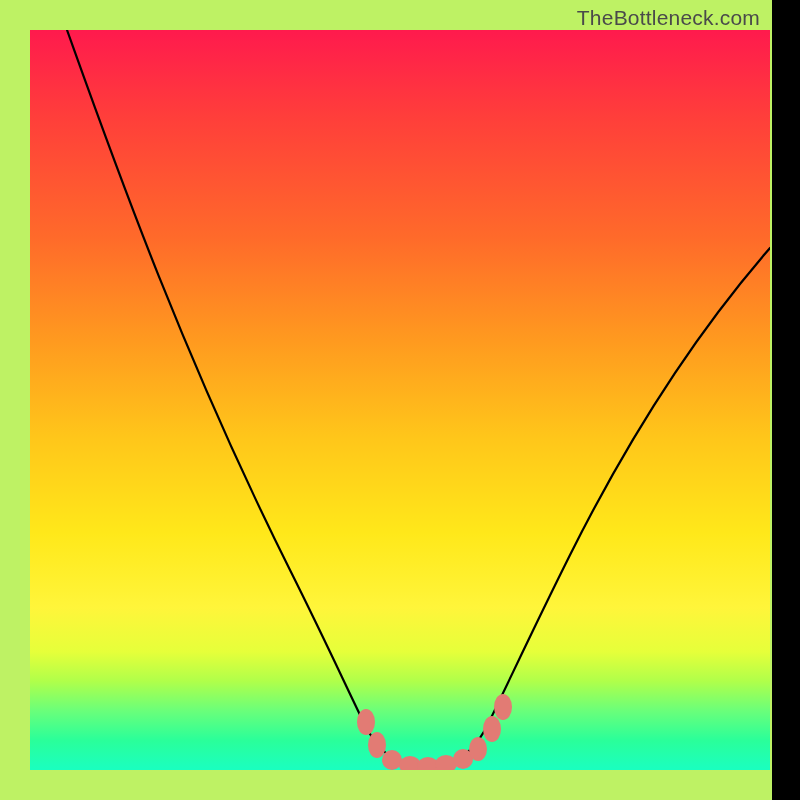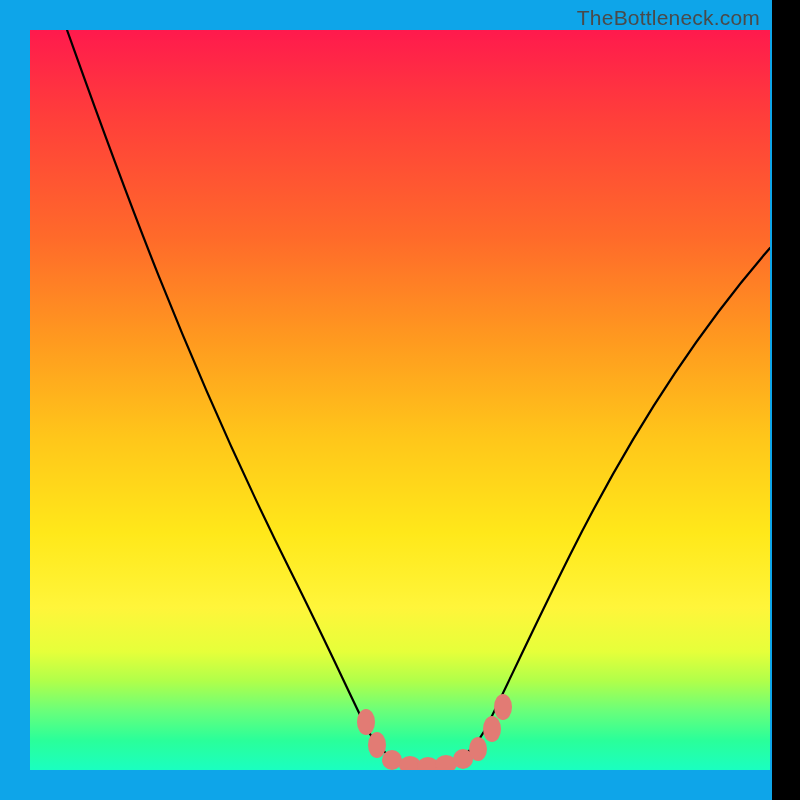--- a/index.html
+++ b/index.html
@@ -8,21 +8,21 @@
     width: 800px;
     height: 800px;
     overflow: hidden;
     background: #000;
     font-family: Arial, Helvetica, sans-serif;
   }
   .frame {
     position: relative;
     width: 772px;
     height: 800px;
-    background: #0ea5e9;
+    background: #bef264;
   }
   .plot-area {
     position: absolute;
     left: 30px;
     top: 30px;
     width: 740px;
     height: 740px;
     
     background: linear-gradient(to bottom,
       #ff1a4d 0%,

